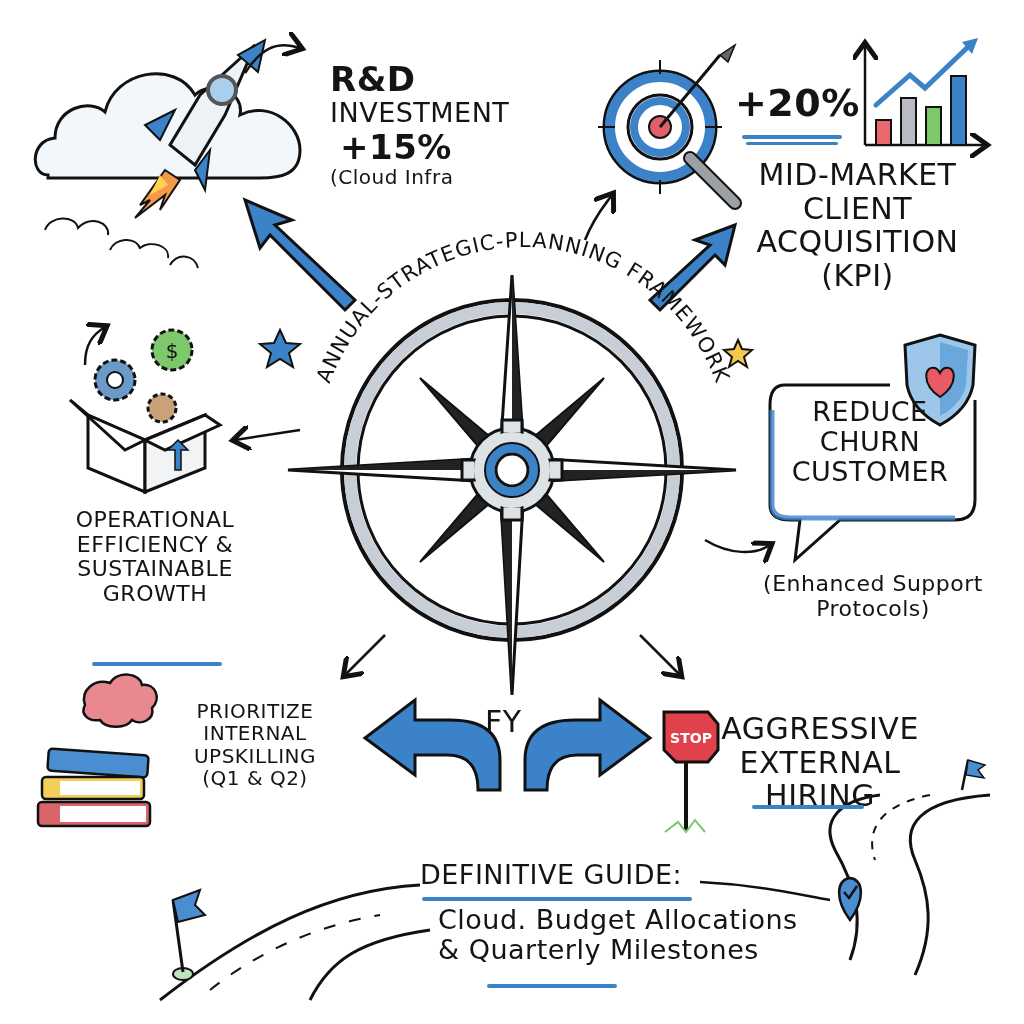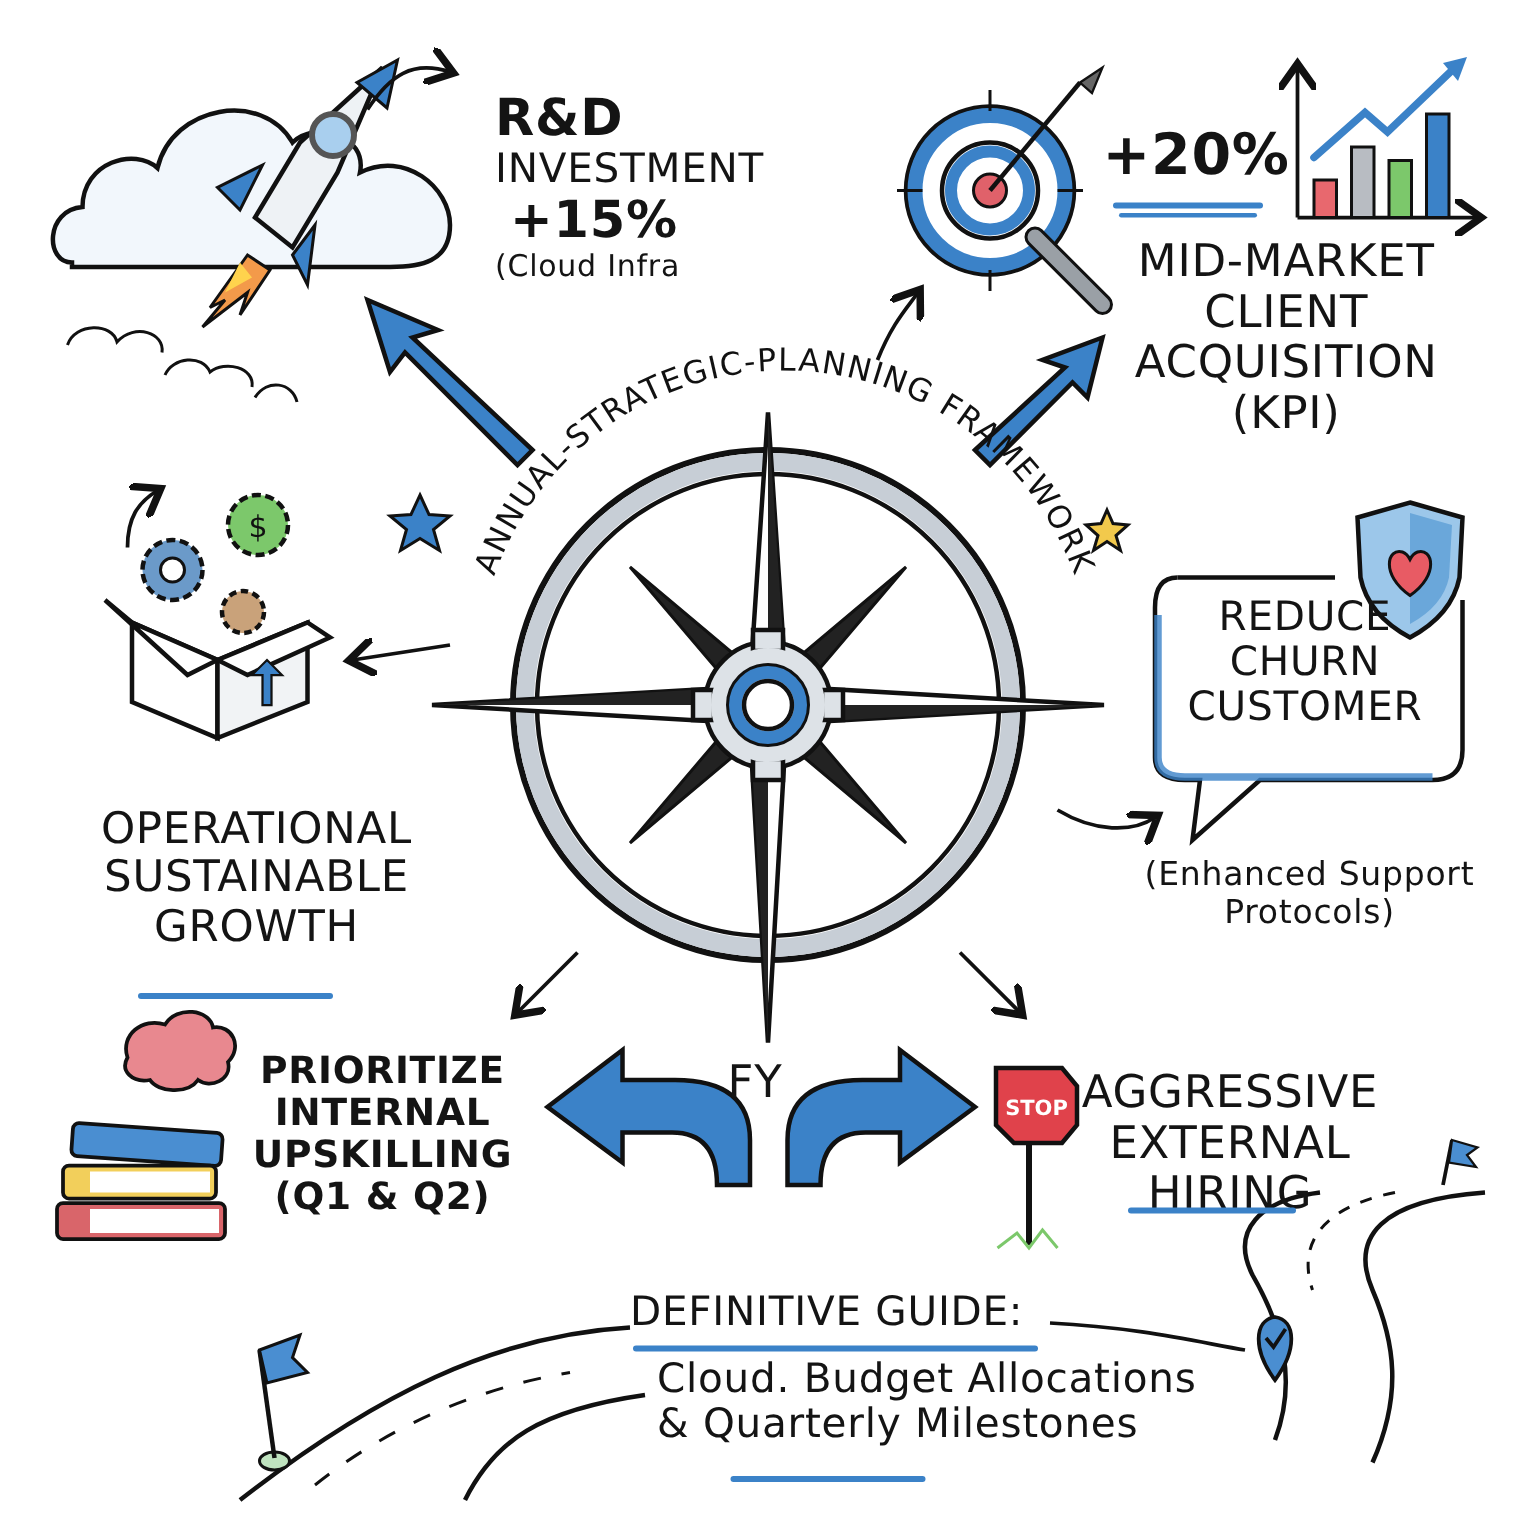--- a/index.html
+++ b/index.html
@@ -202,28 +202,29 @@
 <div class="abs txt" style="left:780px;top:397px;width:180px;font-size:27px;font-weight:500;">
   <span class="line">REDUCE</span>
   <span class="line">CHURN</span>
   <span class="line">CUSTOMER</span>
 </div>
 <div class="abs txt" style="left:748px;top:572px;width:250px;font-size:22px;">
   <span class="line">(Enhanced Support</span>
   <span class="line">Protocols)</span>
 </div>
 
-<div class="abs txt big" style="left:36px;top:508px;width:270px;font-size:29px;margin-top:28px;">
+<div class="abs txt big" style="left:20px;top:508px;width:270px;font-size:22px;">
   <span class="line">OPERATIONAL</span>
+  <span class="line">EFFICIENCY &amp;</span>
   <span class="line">SUSTAINABLE</span>
   <span class="line">GROWTH</span>
 </div>
 <div class="uline" style="left:92px;top:662px;width:130px;"></div>
 
-<div class="abs txt big" style="left:150px;top:700px;width:210px;font-size:25px;font-weight:bold;">
+<div class="abs txt big" style="left:150px;top:700px;width:210px;font-size:20px;">
   <span class="line">PRIORITIZE</span>
   <span class="line">INTERNAL</span>
   <span class="line">UPSKILLING</span>
   <span class="line">(Q1 &amp; Q2)</span>
 </div>
 
 <div class="abs txt" style="left:485px;top:705px;font-size:30px;font-weight:500;">FY</div>
 
 <div class="abs txt big" style="left:715px;top:712px;width:210px;">
   <span class="line">AGGRESSIVE</span>

